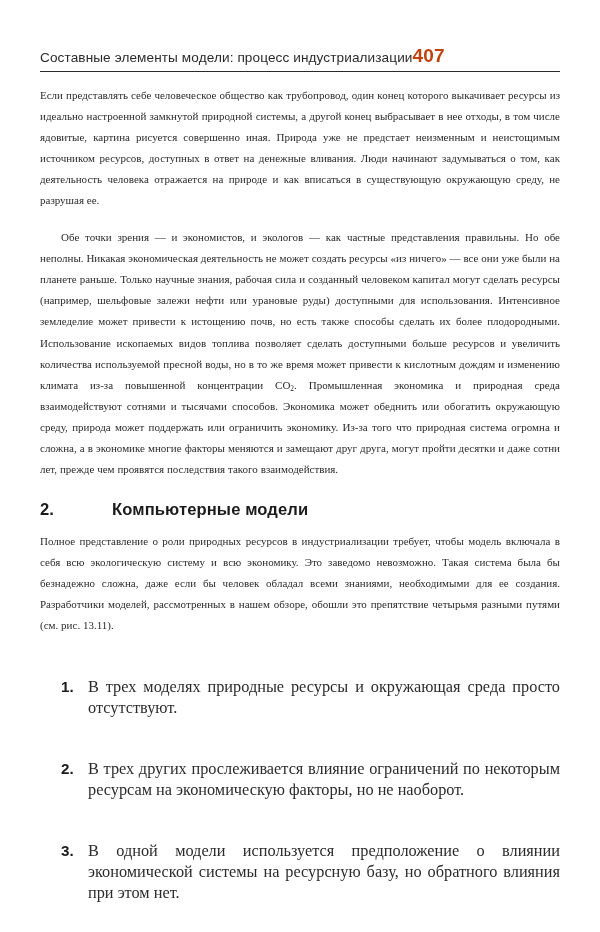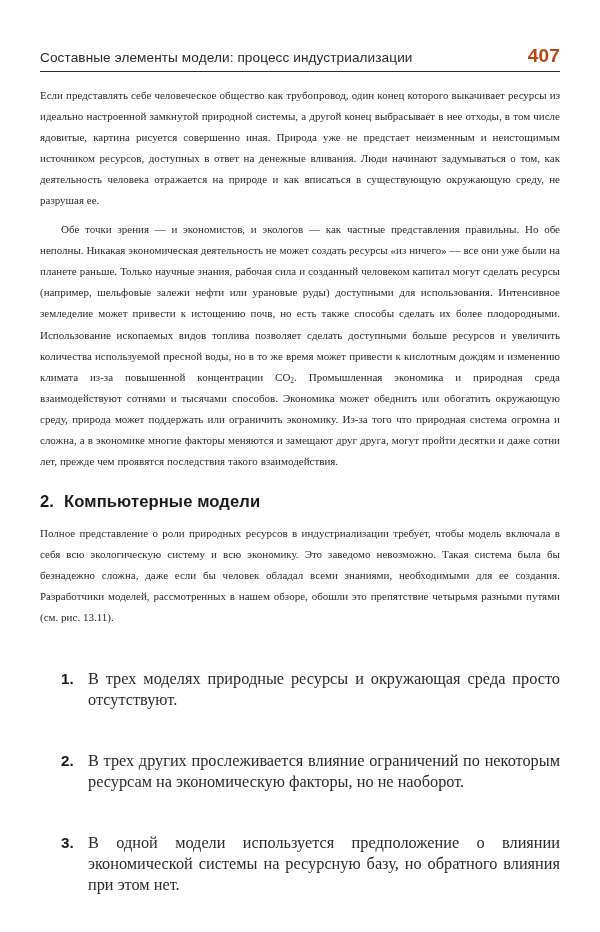--- a/index.html
+++ b/index.html
@@ -30,21 +30,20 @@
     position: absolute;
     left: 40px;
     top: 45px;
     width: 520px;
   }
 
   
   .runhead {
     display: flex;
     align-items: baseline;
-    justify-content: space-between;
     border-bottom: 1.6px solid #2b2b2b;
     padding-bottom: 4px;
     margin-bottom: 13px;
   }
   .runhead-title {
     font-family: "Liberation Sans", "DejaVu Sans", sans-serif;
     font-size: 13.6px;
     font-weight: 400;
     letter-spacing: 0.1px;
     color: #2b2b2b;
@@ -65,21 +64,21 @@
     line-height: 21.05px;
     text-align: justify;
     text-justify: inter-word;
     hyphens: manual;
     word-spacing: 0.1px;
   }
   p.body.indent {
     text-indent: 21px;
   }
   p.body + p.body {
-    margin-top: 8px;
+    margin-top: 16px;
   }
 
   sub {
     font-size: 0.68em;
     vertical-align: -0.22em;
     line-height: 0;
   }
 
   
   h2.section {
@@ -87,21 +86,21 @@
     font-size: 16.6px;
     font-weight: 700;
     color: #1b1b1b;
     margin: 20px 0 11px 0;
     line-height: 1.2;
     letter-spacing: 0.1px;
     display: flex;
     gap: 10px;
   }
   h2.section .num { flex: 0 0 auto; }
-  h2.section .txt { flex: 0 1 auto; }
+  h2.section .txt { flex: 0 1 auto; margin-left: 48px; }
 
   
   ol.numlist {
     list-style: none;
     margin: 13px 0 0 0;
     padding: 0;
   }
   ol.numlist > li {
     position: relative;
     padding-left: 48px;

